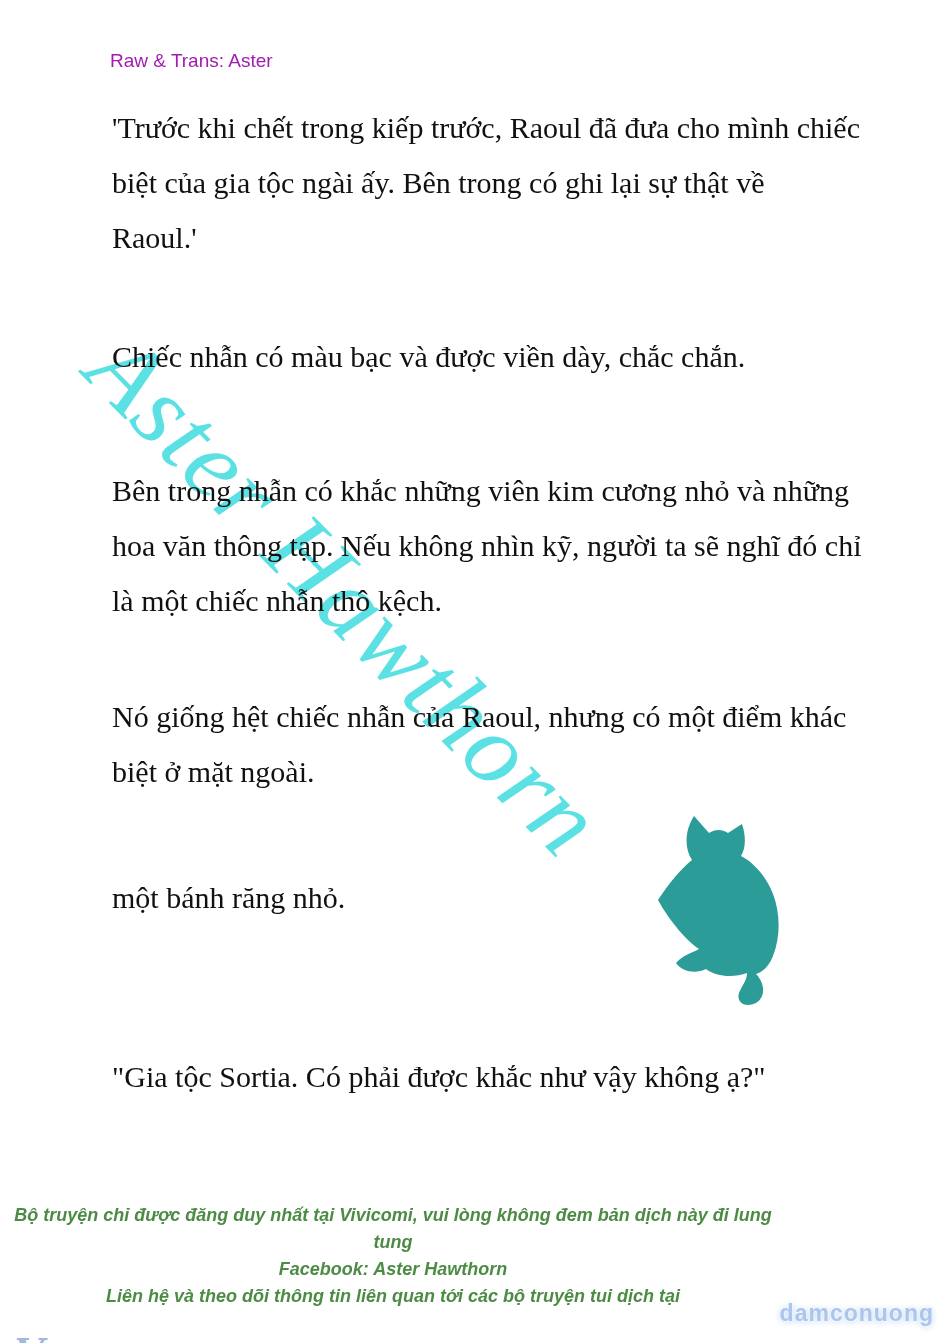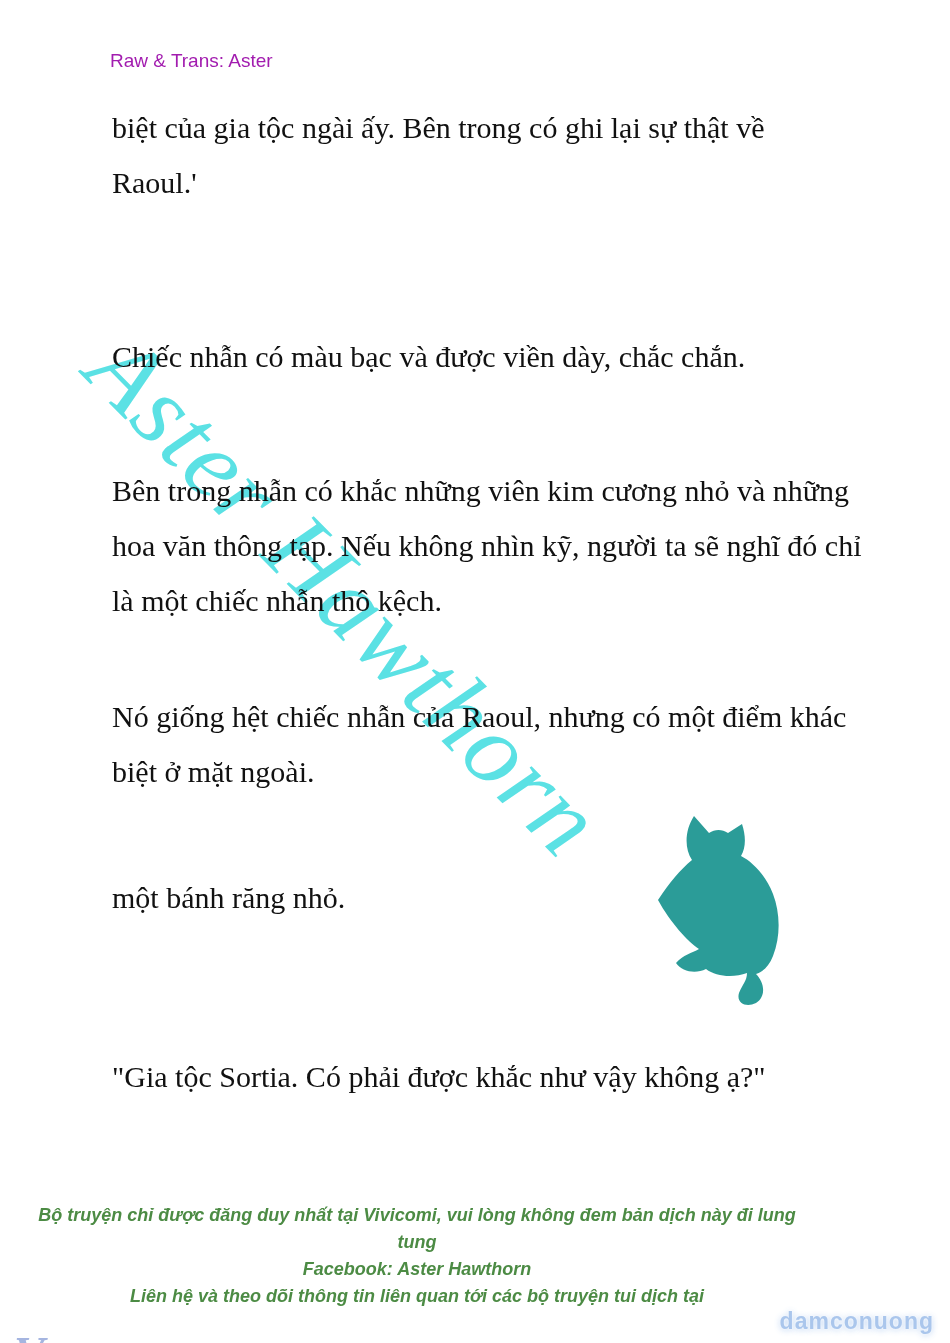--- a/index.html
+++ b/index.html
@@ -68,21 +68,20 @@
     position: absolute;
     left: 0; top: 1202px;
     width: 786px;
     text-align: center;
     font-family: "Liberation Sans", sans-serif;
     font-style: italic;
     font-weight: bold;
     font-size: 18px;
     line-height: 27px;
     color: var(--footer-green, #4C8B44);
-    margin-left: 24px;
   }
 
   
   .vcomycs-logo {
     position: absolute;
     left: 14px; top: 1336px;
     font-family: Liberation Serif, serif;
     font-style: italic;
     font-weight: bold;
     font-size: 36px;
@@ -96,21 +95,20 @@
   }
   .damconuong-mark {
     position: absolute;
     right: 16px; top: 1300px;
     font-family: "Liberation Sans", sans-serif;
     font-weight: bold;
     font-size: 23px;
     letter-spacing: 1px;
     color: var(--damconuong-blue, #AAC6EC);
     text-shadow: 0 0 3px #ffffff, 0 1px 6px rgba(170, 200, 240, 0.9);
-    margin-top: 8px;
   }
 </style>
 </head>
 <body>
 
 <div class="watermark-layer">
   <div class="diag-watermark">Aster Hawthorn</div>
 
   <svg class="cat-graphic" viewBox="0 0 140 200" xmlns="http://www.w3.org/2000/svg" aria-hidden="true">
     <path fill="var(--cat-teal, #2B9C98)" d="
@@ -133,20 +131,21 @@
       C36,136 18,116 6,94
       Z"></path>
   </svg>
 </div>
 
 <div class="text-layer">
 
   <div class="credit">Raw &amp; Trans: Aster</div>
 
   <div class="para p1">
+    <div class="line">'Trước khi chết trong kiếp trước, Raoul đã đưa cho mình chiếc</div>
     <div class="line">biệt của gia tộc ngài ấy. Bên trong có ghi lại sự thật về</div>
     <div class="line">Raoul.'</div>
   </div>
 
   <div class="para p2">
     <div class="line">Chiếc nhẫn có màu bạc và được viền dày, chắc chắn.</div>
   </div>
 
   <div class="para p3">
     <div class="line">Bên trong nhẫn có khắc những viên kim cương nhỏ và những</div>

